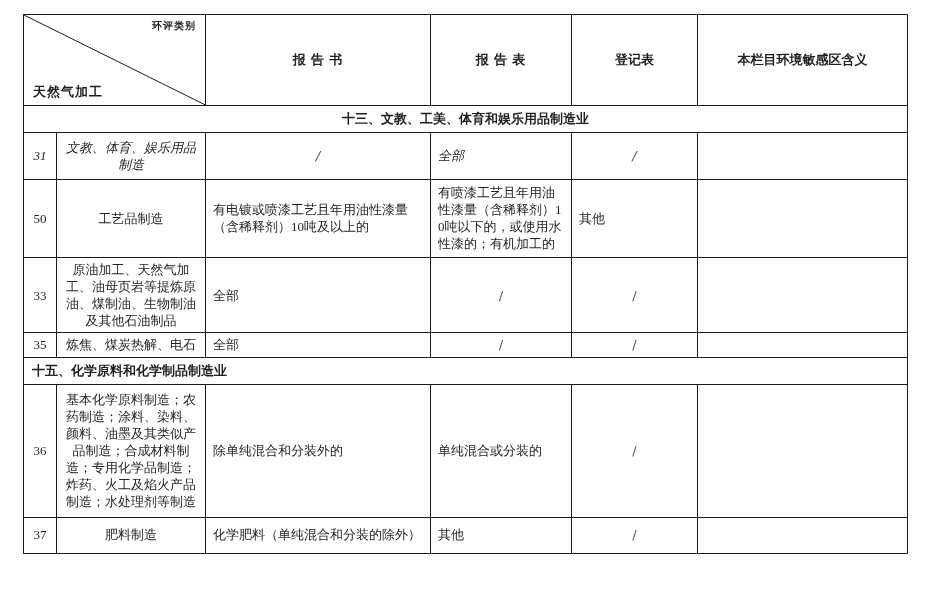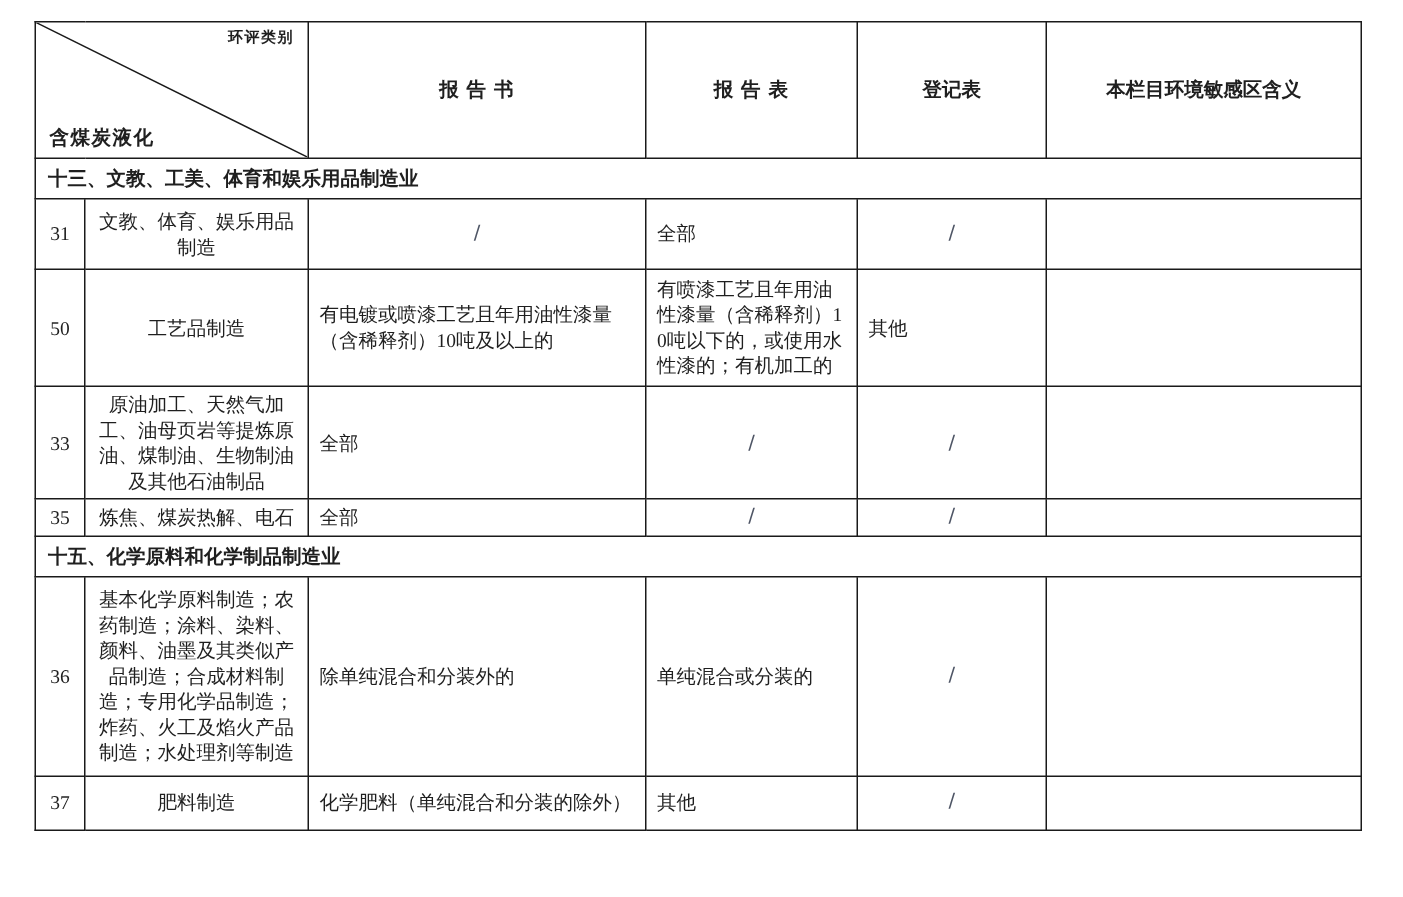--- a/index.html
+++ b/index.html
@@ -76,33 +76,33 @@
       <col style="width:126px">
       <col style="width:210px">
     </colgroup>
     <thead>
       <tr class="hdr">
         <th class="diag" colspan="2">
           <svg preserveAspectRatio="none" viewBox="0 0 100 100">
             <line x1="0" y1="0" x2="100" y2="100" stroke="#1a1a1a" stroke-width="1" vector-effect="non-scaling-stroke"></line>
           </svg>
           <span class="diag-top">环评类别</span>
-          <span class="diag-bottom">含煤炭液化</span>
+          <span class="diag-bottom">天然气加工</span>
         </th>
         <th>报 告 书</th>
         <th>报 告 表</th>
         <th style="letter-spacing:0;">登记表</th>
         <th class="sens-h" style="letter-spacing:0;">本栏目环境敏感区含义</th>
       </tr>
     </thead>
     <tbody id="table-body">
         <tr class="section">
-          <td colspan="6" style="height: 20px;">十三、文教、工美、体育和娱乐用品制造业</td>
+          <td colspan="6" style="height: 20px; text-align: center;">十三、文教、工美、体育和娱乐用品制造业</td>
         </tr>
-        <tr style="height: 47px;">
+        <tr style="height: 47px; font-style: italic;">
           <td class="num">31</td>
           <td class="cat">文教、体育、娱乐用品制造</td>
           <td class=" slash">/</td>
           <td class="val">全部</td>
           <td class=" slash">/</td>
           <td class="empty sens"></td>
         </tr>
         <tr style="height: 78px;">
           <td class="num">50</td>
           <td class="cat">工艺品制造</td>

